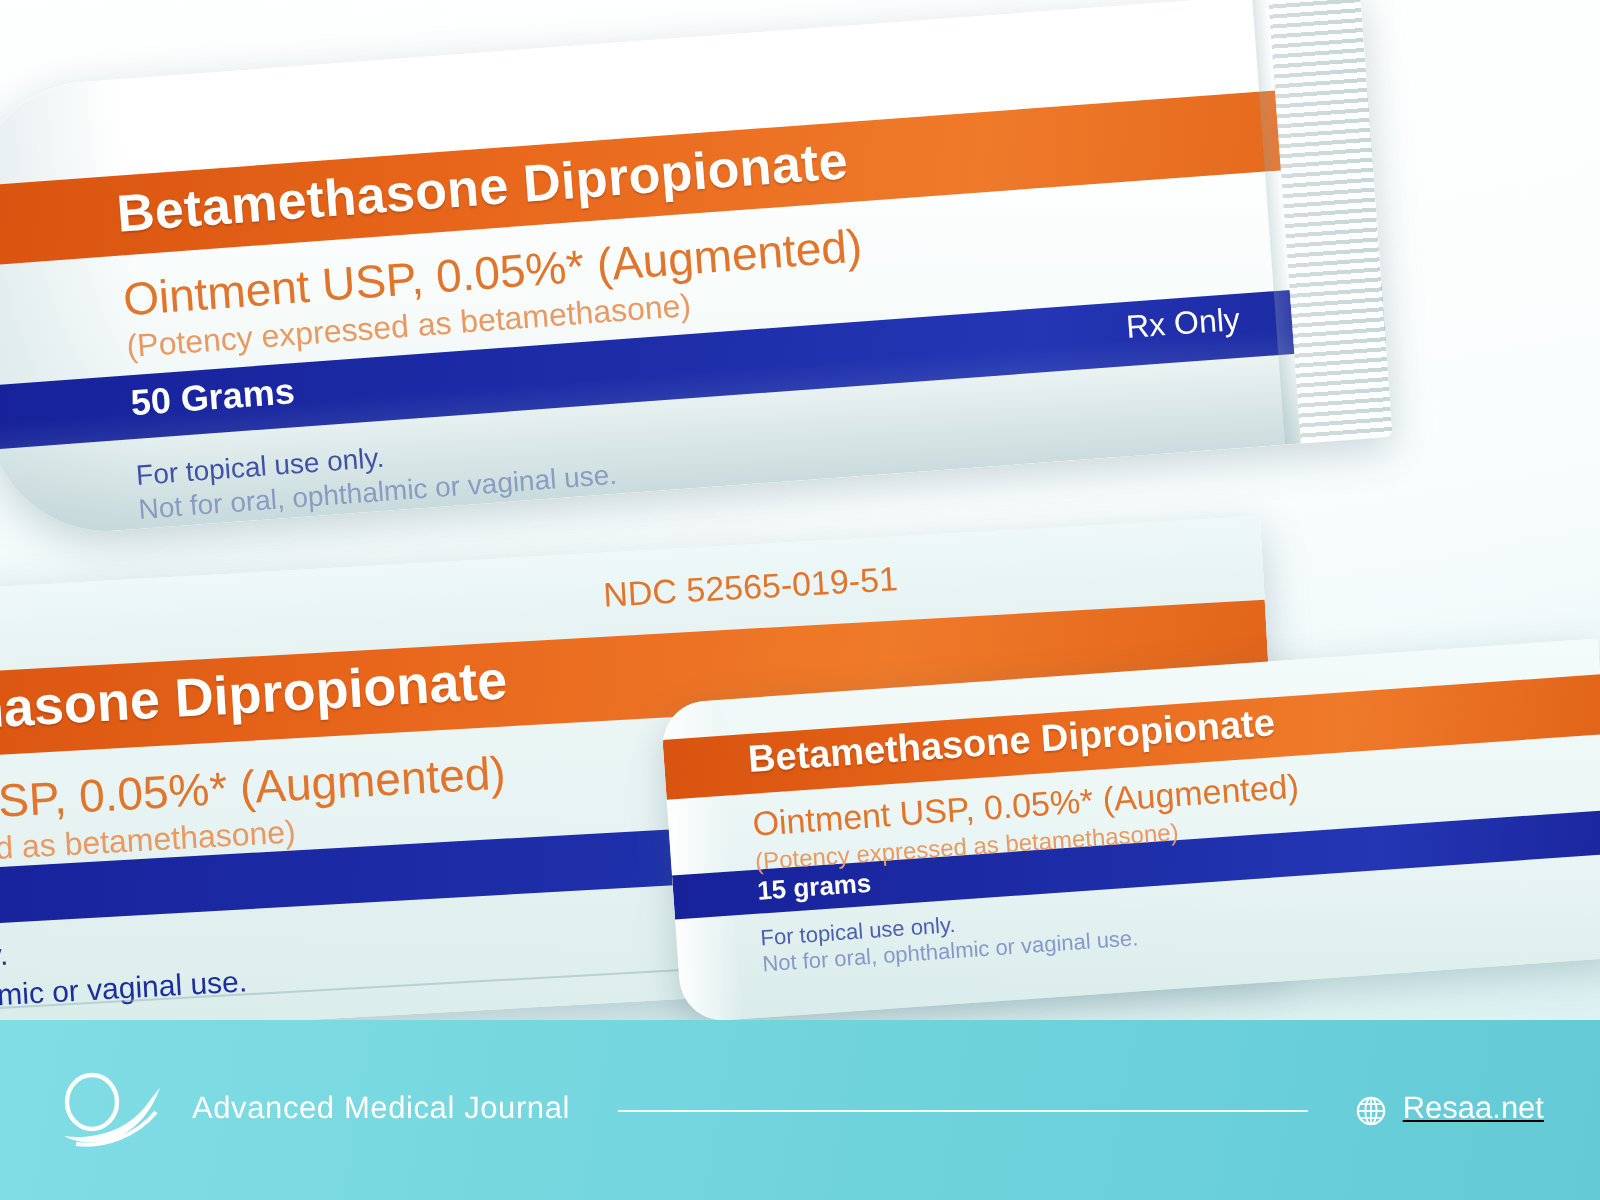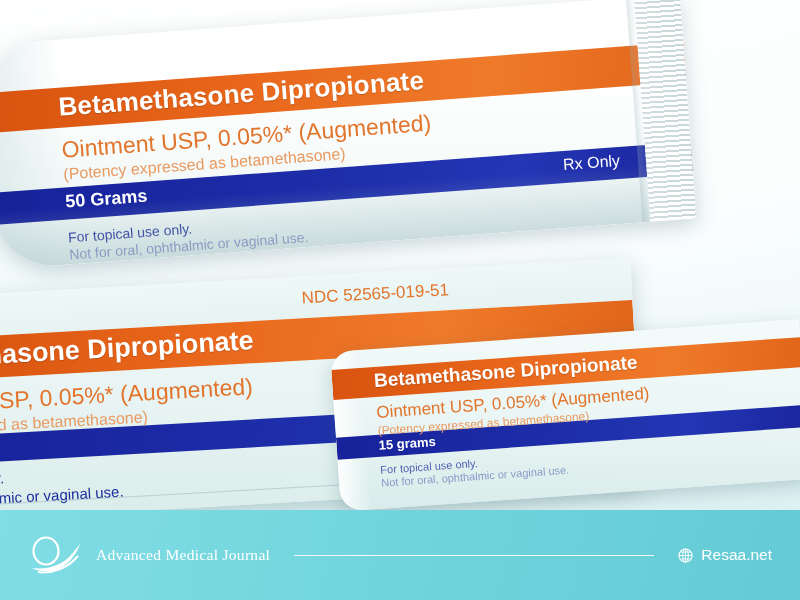--- a/index.html
+++ b/index.html
@@ -235,33 +235,33 @@
     flex: 0 0 auto;
     width: 58px;
     height: 42px;
     margin-right: 10px;
   }
   .footer-brand {
     color: #ffffff;
     font-size: 15.5px;
     letter-spacing: .3px;
     white-space: nowrap;
-    font-family: Liberation Serif, serif;
   }
   .footer-rule {
     flex: 1 1 auto;
     height: 1px;
     background: rgba(255,255,255,0.9);
     margin: 0 24px;
   }
   .footer-site {
     display: flex;
     align-items: center;
     gap: 8px;
     flex: 0 0 auto;
+    text-decoration: underline;
   }
   .footer-site-label {
     color: #ffffff;
     font-size: 15.5px;
     white-space: nowrap;
   }
   .globe-icon { width: 15px; height: 15px; display: block; }
 </style>
 </head>
 <body>

